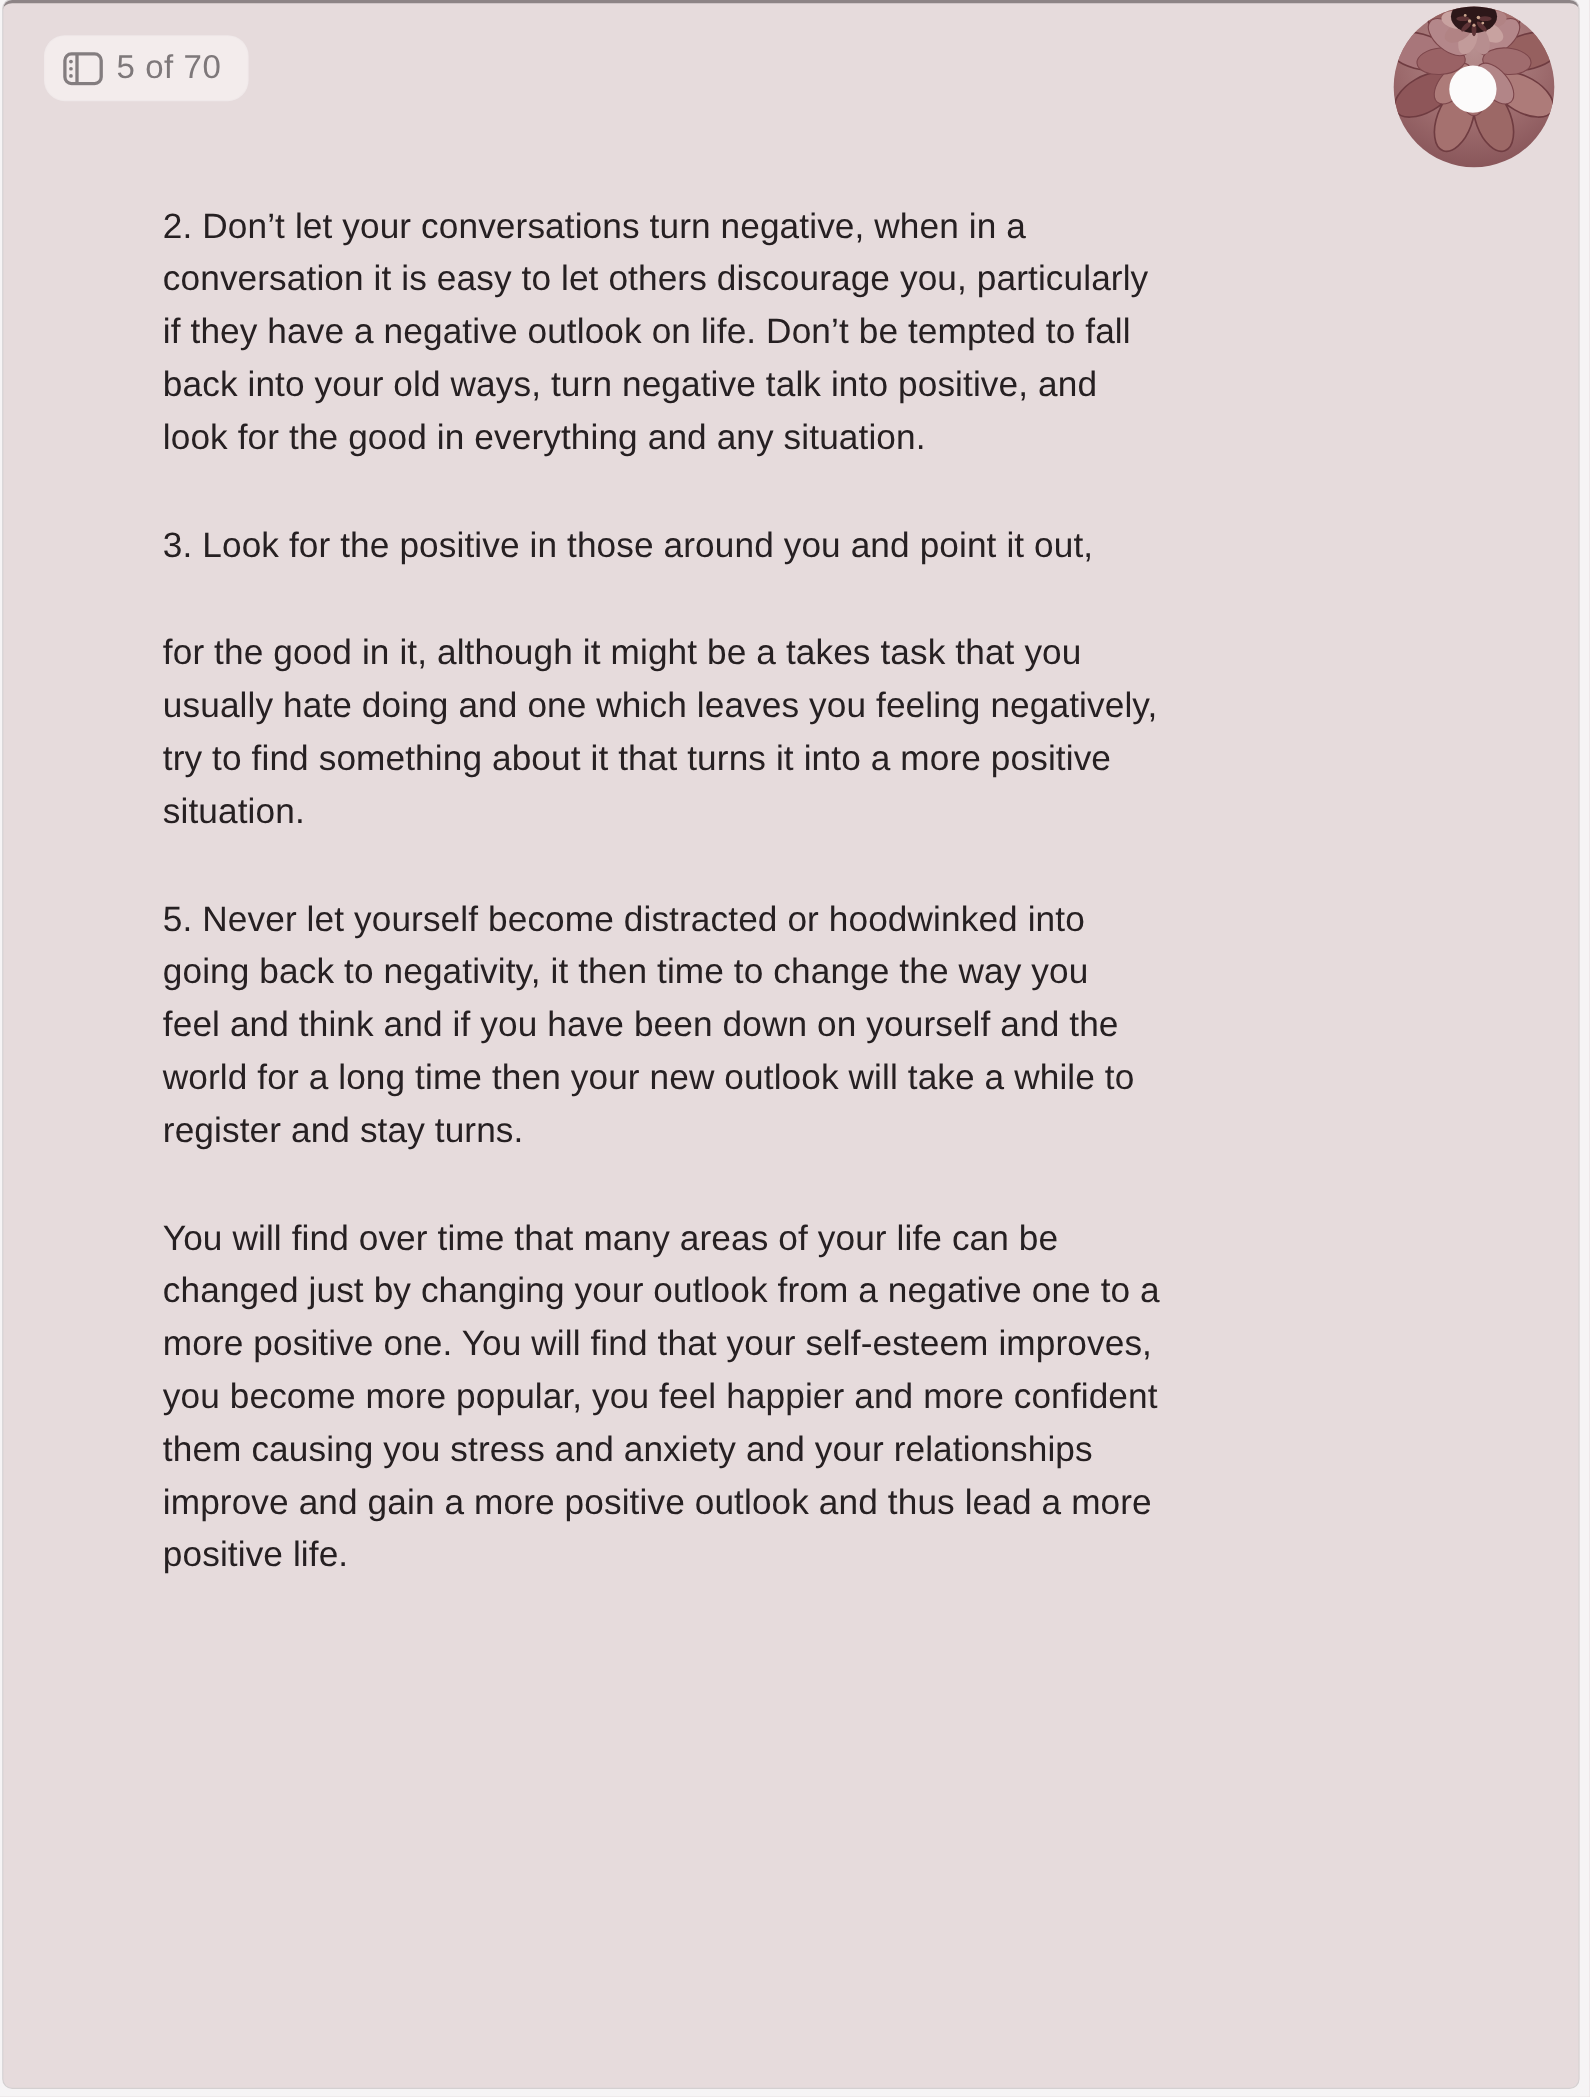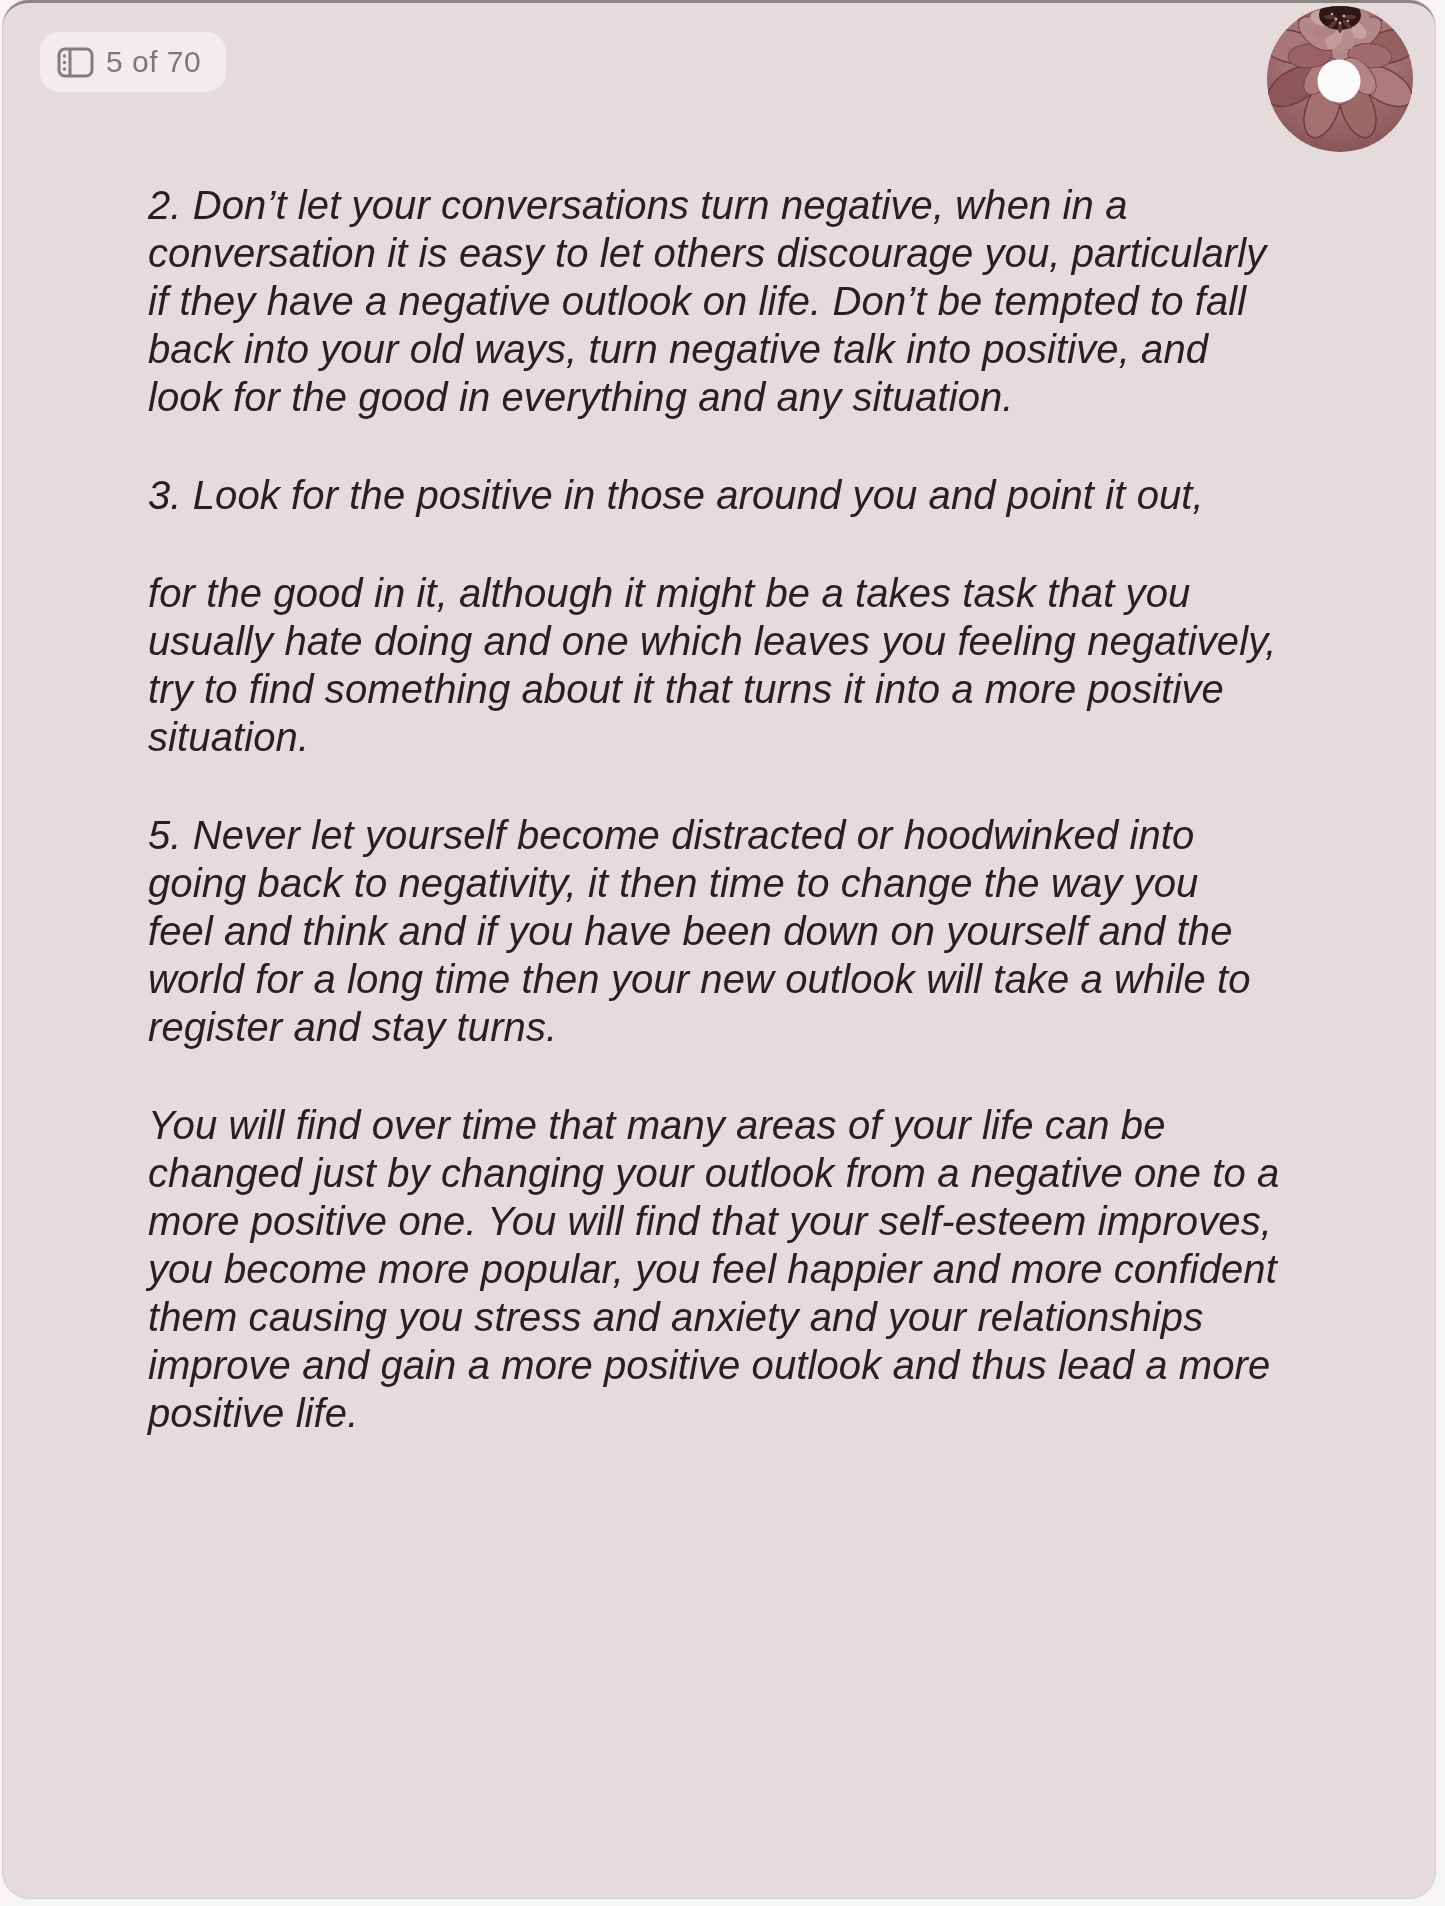--- a/index.html
+++ b/index.html
@@ -3,21 +3,21 @@
 <meta charset="utf-8">
 <style>
   html,body{margin:0;padding:0;}
   body{
     width:1445px;height:1906px;position:relative;overflow:hidden;
     background:#f6f4f5;
     font-family:"Liberation Sans","DejaVu Sans",sans-serif;
   }
   .window{
     position:absolute;left:3px;top:0;width:1432px;height:1898px;
-    background:#e6dbdc;border-radius:26px;box-sizing:border-box;
+    background:#e6dbdc;border-radius:8px;box-sizing:border-box;
     border-top:3px solid #8d8486;
     box-shadow:0 0 0 1px rgba(150,140,143,.35);
   }
   
   .page-pill{
     position:absolute;left:38px;top:30px;height:58px;
     padding:0 24px 0 16px;border-radius:18px;
     background:#f3ecec;display:flex;align-items:center;gap:12px;
     box-shadow:0 0 0 1px rgba(255,255,255,.4);
     cursor:default;
@@ -28,22 +28,22 @@
   }
   .page-pill svg{display:block;}
   
   .flower{position:absolute;left:1263px;top:2px;width:148px;height:148px;}
   .flower svg{display:block;}
   
   .page-text{position:absolute;left:145px;top:178px;width:1270px;}
   .paragraph{margin:0 0 50px 0;}
   .paragraph.sect-gap{}
   .line{
-    font-size:40px;line-height:48px;color:#262022;
-    white-space:pre;letter-spacing:0.1px;font-style:italic;
+    font-size:32px;line-height:48px;color:#262022;
+    white-space:pre;letter-spacing:0.1px;
   }
 </style>
 </head>
 <body>
 
 <div class="window">
 
   <div class="page-pill">
     <span>
       <svg width="37" height="31" viewBox="0 0 37 31" fill="none">

